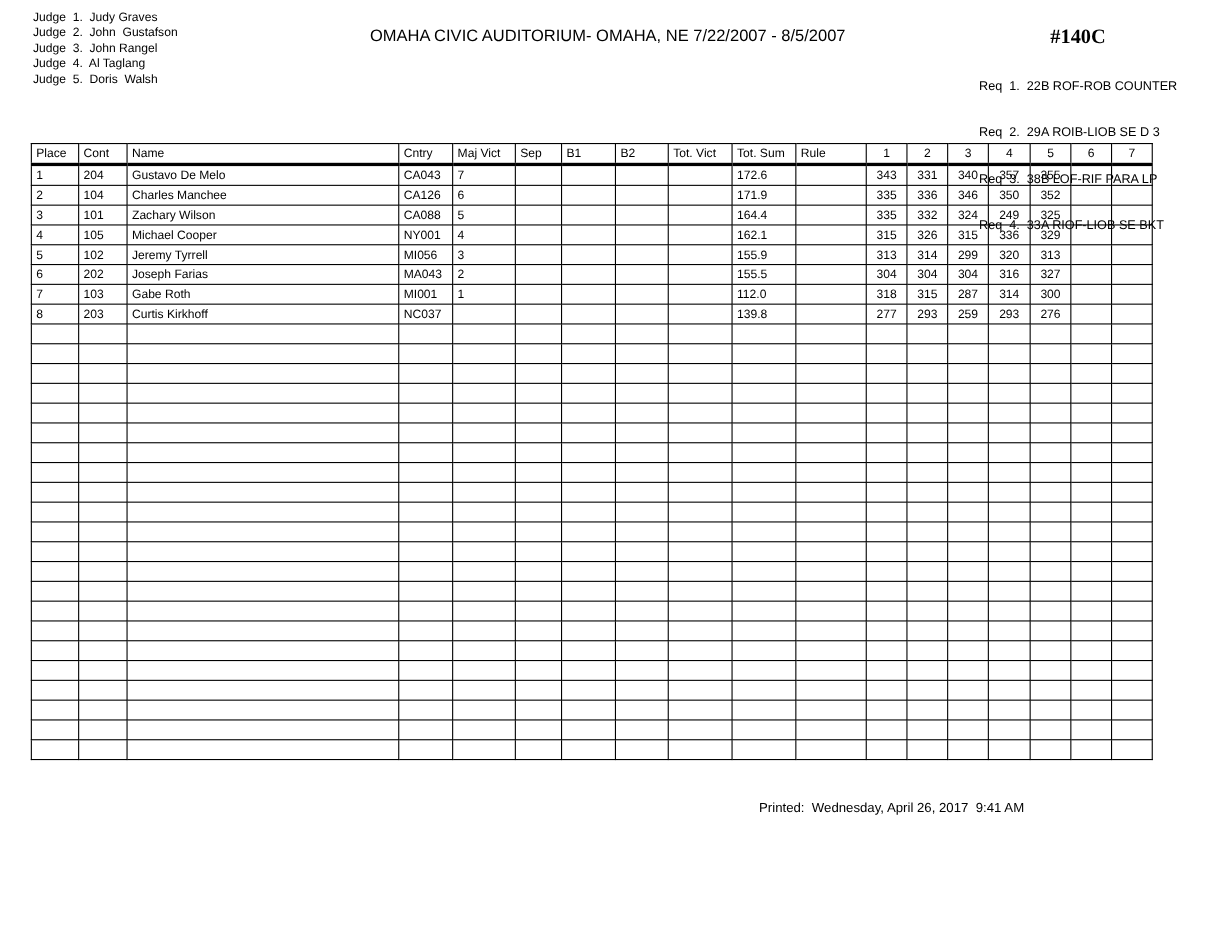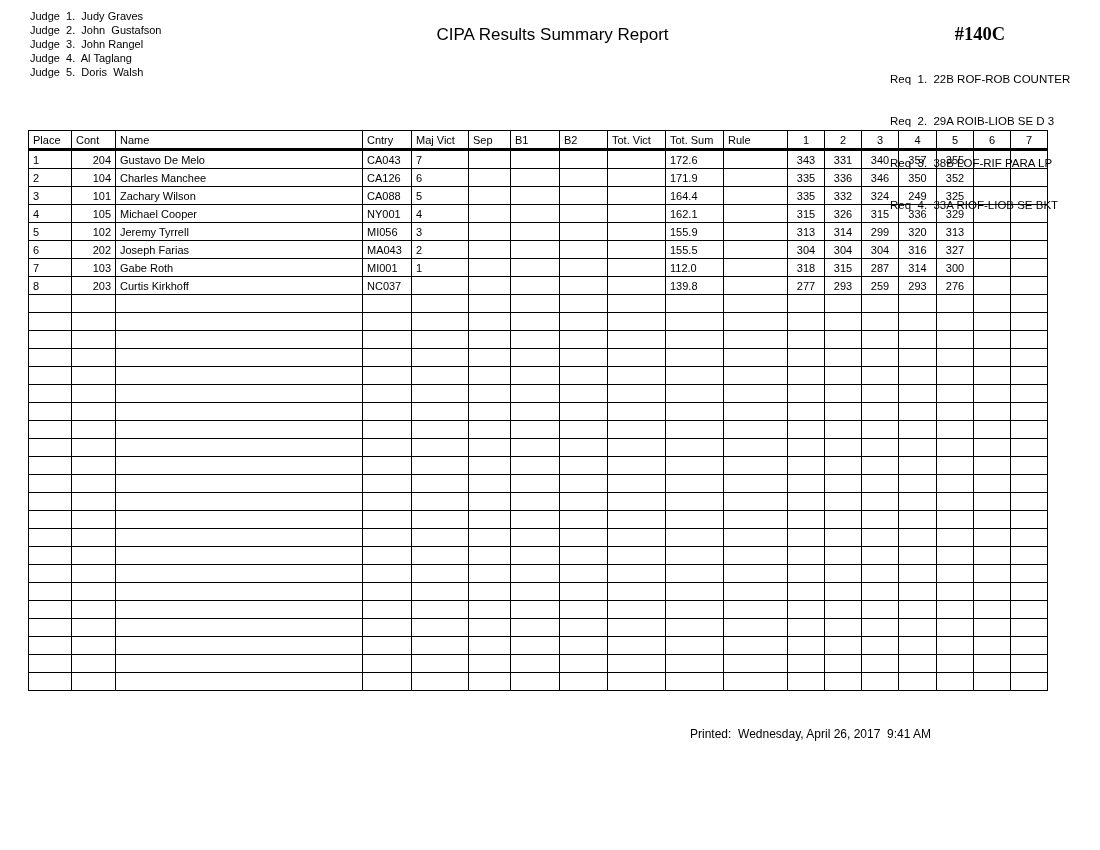--- a/index.html
+++ b/index.html
@@ -15,39 +15,39 @@
   .right { position: absolute; left: 890px; top: 24px; width: 200px; }
   .event { font-weight: bold; font-size: 18.5px; text-align: center; width: 240px; margin-left: -30px; line-height: 20px; font-family: Liberation Serif, serif; }
   .reqs { font-size: 11.5px; line-height: 14px; white-space: pre; }
   table.results { position: absolute; left: 28px; top: 130px; border-collapse: collapse;
                   table-layout: fixed; font-size: 11px; }
   table.results th, table.results td { border: 1.5px solid #000; height: 17px; padding: 0 4px;
                   overflow: hidden; white-space: nowrap; font-weight: normal; }
   table.results thead th { text-align: left; border-bottom: 3px solid #000; height: 16px; padding-top: 1px; }
   table.results thead th.num { text-align: center; }
   td.c-place { padding-left: 11px; }
-  td.c-cont { padding-left: 8px; text-align: right; }
+  td.c-cont { padding-left: 8px; }
   td.c-maj { padding-left: 10px; }
   td.c-sum { padding-left: 10px; }
   td.score { text-align: center; }
   .printed { position: absolute; left: 690px; top: 727px; font-size: 12px; white-space: pre; }
 </style>
 </head>
 <body>
 
 <div class="judges">
   <div>Judge  1.  Judy Graves</div>
   <div>Judge  2.  John  Gustafson</div>
   <div>Judge  3.  John Rangel</div>
   <div>Judge  4.  Al Taglang</div>
   <div>Judge  5.  Doris  Walsh</div>
 </div>
 
 <div class="center">
-  <div class="t4">CIPA Results Summary Report</div>
+  <div class="t2">OMAHA CIVIC AUDITORIUM- OMAHA, NE  7/22/2007 - 8/5/2007</div>
 </div>
 
 <div class="right">
   <div class="event">#140C</div>
   <div class="reqs">
     <div>Req  1.  22B ROF-ROB COUNTER</div>
     <div>Req  2.  29A ROIB-LIOB SE D 3</div>
     <div>Req  3.  38B LOF-RIF PARA LP</div>
     <div>Req  4.  33A RIOF-LIOB SE BKT</div>
   </div>

